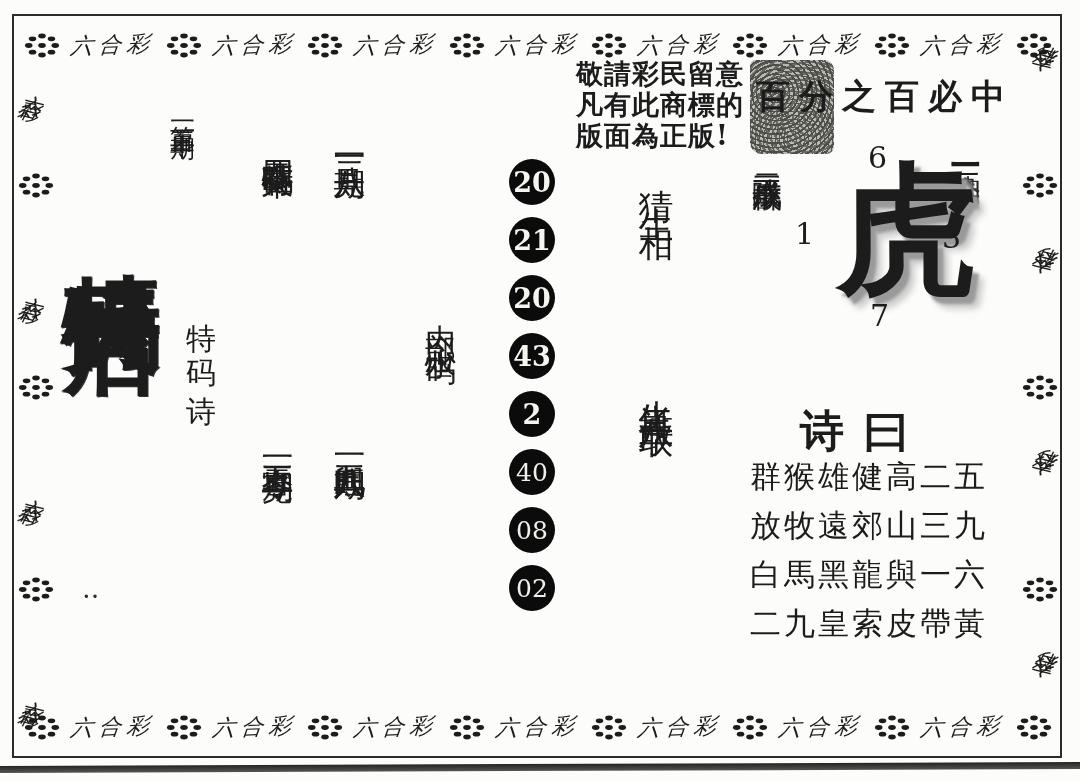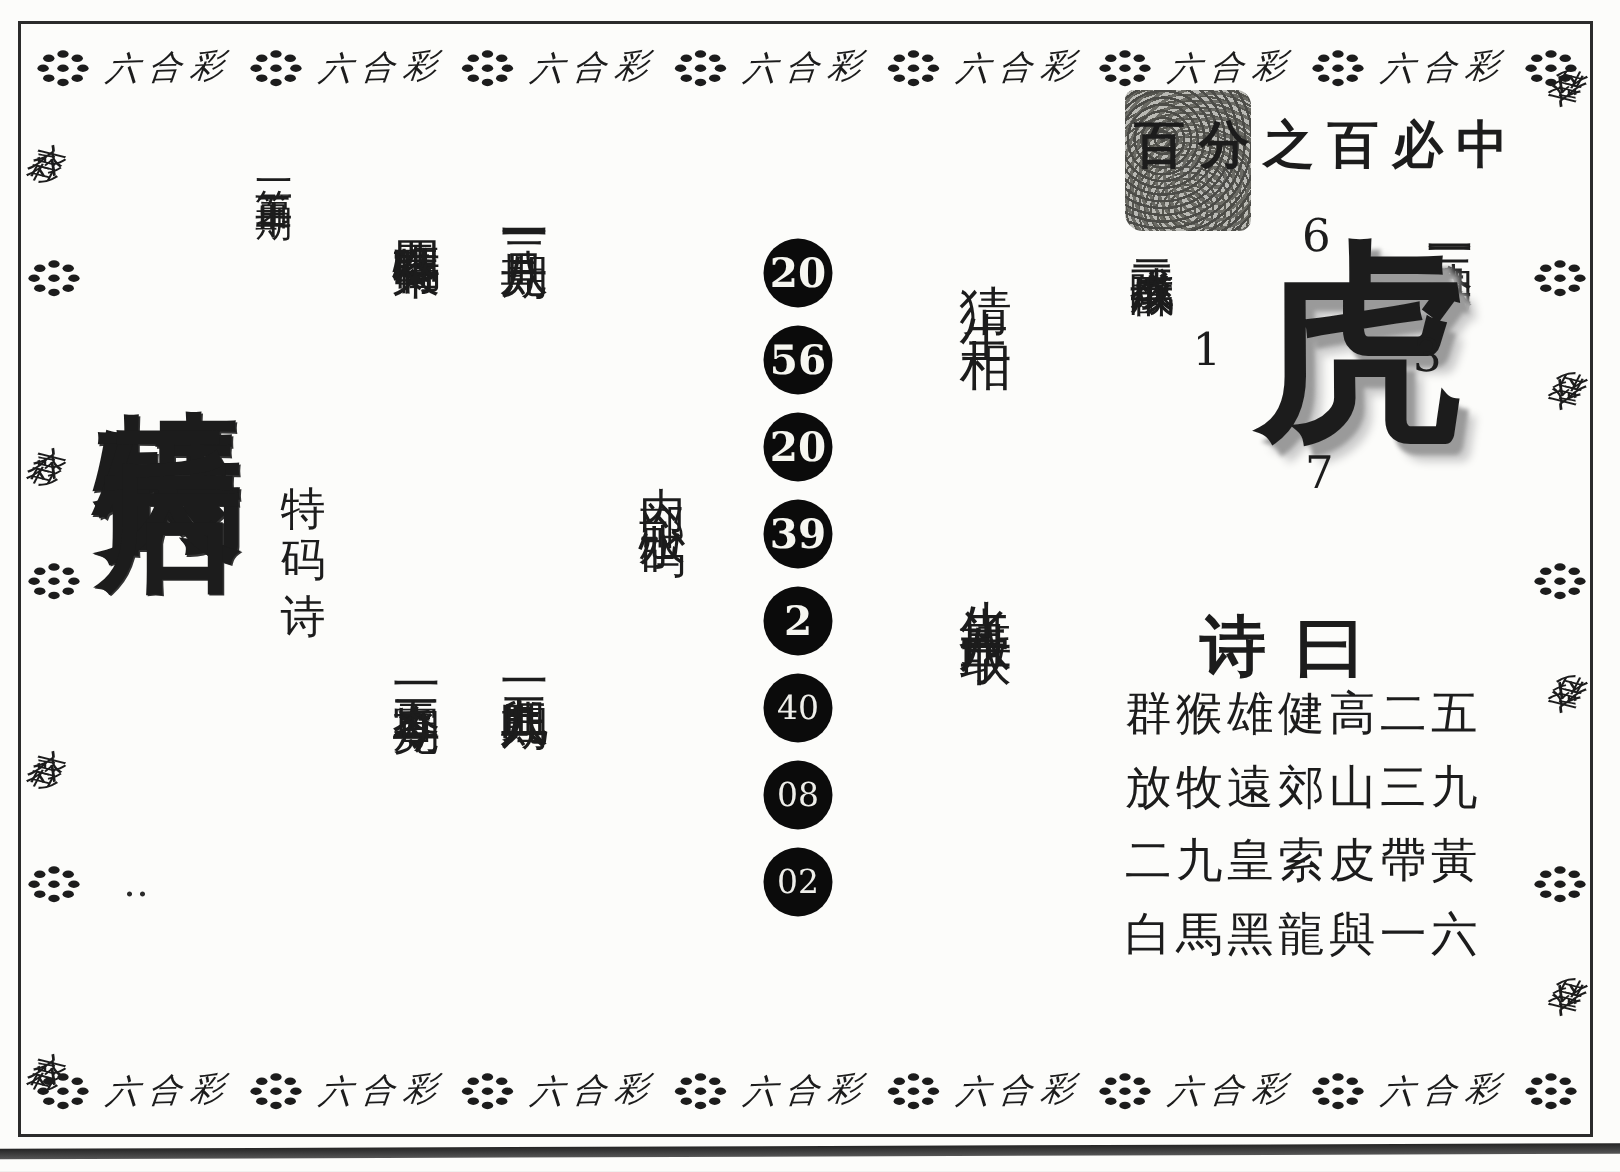--- a/index.html
+++ b/index.html
@@ -64,21 +64,21 @@
   
   .numbers-col {
     position:absolute; left:509px; top:159px;
     display:flex; flex-direction:column; gap:12px;
   }
   .num-circle {
     width:46px; height:46px; border-radius:50%; background:#0b0b0b;
     color:#f6f6f0; display:flex; align-items:center; justify-content:center;
     font-size:27px; font-weight:bold; font-family:"DejaVu Serif","Liberation Serif",serif;
   }
-  .num-circle.thin { font-weight:normal; font-size:22px; color:#eeeeea; }
+  .num-circle.thin { font-weight:normal; font-size:25px; color:#eeeeea; }
   
   .guess-label { left:638px; top:162px; font-size:35px; letter-spacing:18px; }
   .method      { left:638px; top:372px; font-size:35px; letter-spacing:5px; }
   
   .notice {
     position:absolute; left:576px; top:58px; font-size:27px; line-height:31px;
     letter-spacing:1px; font-weight:600;
   }
   .stamp {
     position:absolute; left:750px; top:60px; width:84px; height:94px;
@@ -388,40 +388,45 @@
         <ellipse cx="5" cy="15" rx="4" ry="2.6" fill="#1c1c1c"></ellipse>
         <ellipse cx="19" cy="15" rx="4" ry="2.6" fill="#1c1c1c"></ellipse>
         <ellipse cx="33" cy="15" rx="4" ry="2.6" fill="#1c1c1c"></ellipse>
         <ellipse cx="9" cy="22" rx="4" ry="2.6" fill="#1c1c1c"></ellipse>
         <ellipse cx="29" cy="22" rx="4" ry="2.6" fill="#1c1c1c"></ellipse>
         <ellipse cx="19" cy="25" rx="4" ry="2.6" fill="#1c1c1c"></ellipse>
       </svg>
       <span class="brand-v">六合彩</span>
     </div>
 
+  <div class="notice">
+    <div>敬請彩民留意</div>
+    <div>凡有此商標的</div>
+    <div>版面為正版!</div>
+  </div>
 
   <div class="stamp"></div>
   <div class="slogan">百分之百必中</div>
 
   <div class="vtext issue">第一百三十期</div>
   <div class="vtext main-title">特碼天后</div>
   <div class="vtext sub-title">特码诗</div>
   <div class="title-dots">‥</div>
 
   <div class="vtext col2-top">四零特碼有旺來</div>
   <div class="vtext col2-bottom">一五三零今期覓</div>
   <div class="vtext col1-top">一二一八期見</div>
   <div class="vtext col1-bottom">一九與三八期旺</div>
   <div class="vtext inner-codes">内部心水码</div>
 
   <div class="numbers-col">
       <div class="num-circle">20</div>
-      <div class="num-circle">56</div>
+      <div class="num-circle">21</div>
       <div class="num-circle">20</div>
-      <div class="num-circle">39</div>
+      <div class="num-circle">43</div>
       <div class="num-circle">2</div>
       <div class="num-circle thin">40</div>
       <div class="num-circle thin">08</div>
       <div class="num-circle thin">02</div>
     </div>
 
   <div class="vtext guess-label">猜生相</div>
   <div class="vtext method">生肖排八字取</div>
 
   <div class="vtext zodiac-left">二三成隊不成群</div>
@@ -429,18 +434,18 @@
   <div class="zodiac-animal">虎</div>
   <div class="corner-num cn-top">6</div>
   <div class="corner-num cn-left">1</div>
   <div class="corner-num cn-right">3</div>
   <div class="corner-num cn-bottom">7</div>
 
   <div class="poem-header">诗曰</div>
   <div class="poem-lines">
     <div>群猴雄健高二五</div>
     <div>放牧遠郊山三九</div>
+    <div>白馬黑龍與一六</div>
     <div>二九皇索皮帶黃</div>
-    <div>白馬黑龍與一六</div>
   </div>
 
   <div class="scan-edge"></div>
 </div>
 
 </body></html>

